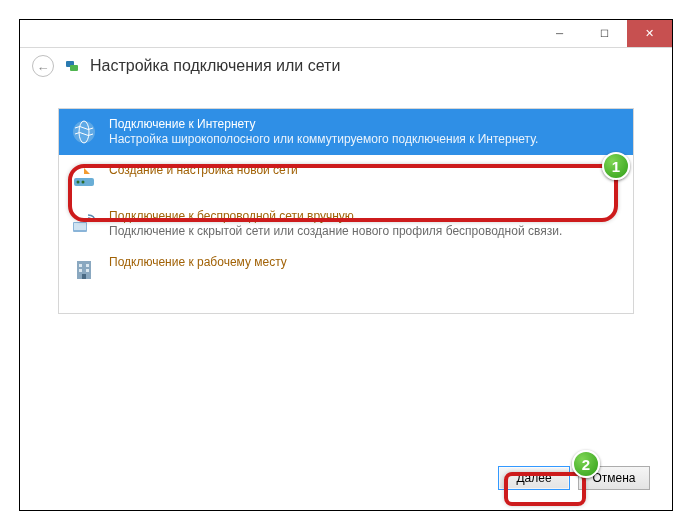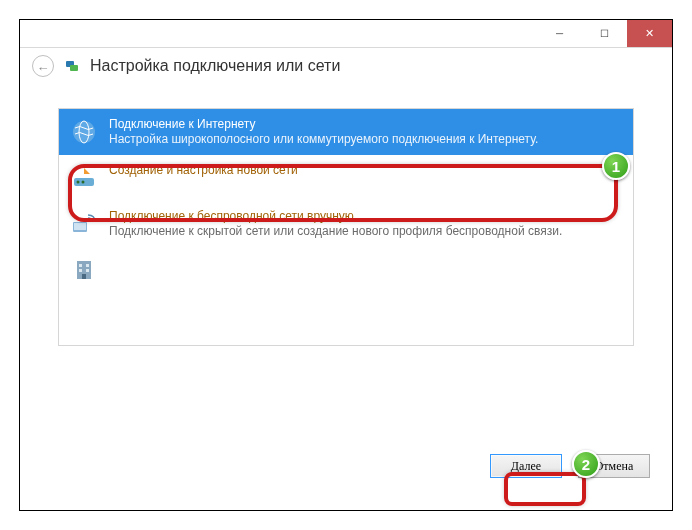--- a/index.html
+++ b/index.html
@@ -67,21 +67,21 @@
       padding: 24px 38px 10px 38px;
     }
     .instruction {
       color: #003399;
       font-size: 14px;
       margin-bottom: 22px;
     }
     .options-box {
       border: 1px solid #d6d6d6;
       background: #fff;
-      height: 238px;
+      height: 206px;
       overflow: hidden;
     }
     .option {
       display: flex;
       align-items: flex-start;
       gap: 10px;
       padding: 8px 10px;
     }
     .option.selected {
       background: #2f8fe6;
@@ -112,25 +112,24 @@
       border: 2px solid #fff;
       box-shadow: 0 1px 3px rgba(0,0,0,0.5);
       color: #fff;
       font-weight: bold;
       font-size: 15px;
       display: flex; align-items: center; justify-content: center;
       pointer-events: none;
     }
     .footer {
       position: absolute;
-      bottom: 32px;
+      bottom: 20px;
       right: 22px;
       display: flex;
-      gap: 16px;
-      font-family: Liberation Serif, serif;
+      gap: 8px;
     }
     .btn {
       min-width: 72px;
       height: 24px;
       border: 1px solid #acacac;
       background: linear-gradient(#f5f5f5, #e4e4e4);
       font-size: 12px;
       display: flex; align-items: center; justify-content: center;
       color: #000;
     }
@@ -214,20 +213,21 @@
           <svg width="28" height="28" viewBox="0 0 28 28">
             <rect x="7" y="5" width="14" height="18" fill="#8aa8c0"></rect>
             <rect x="9" y="8" width="3" height="3" fill="#dce8f0"></rect>
             <rect x="16" y="8" width="3" height="3" fill="#dce8f0"></rect>
             <rect x="9" y="13" width="3" height="3" fill="#dce8f0"></rect>
             <rect x="16" y="13" width="3" height="3" fill="#dce8f0"></rect>
             <rect x="12" y="18" width="4" height="5" fill="#4a6a84"></rect>
           </svg>
         </div>
         <div class="option-text">
+          <div class="option-title">Подключение к рабочему месту</div>
         </div>
       </div>
     </div>
   </div>
 
   <div class="footer">
     <div class="btn primary">Далее</div>
     <div class="btn">Отмена</div>
   </div>
 </div>

